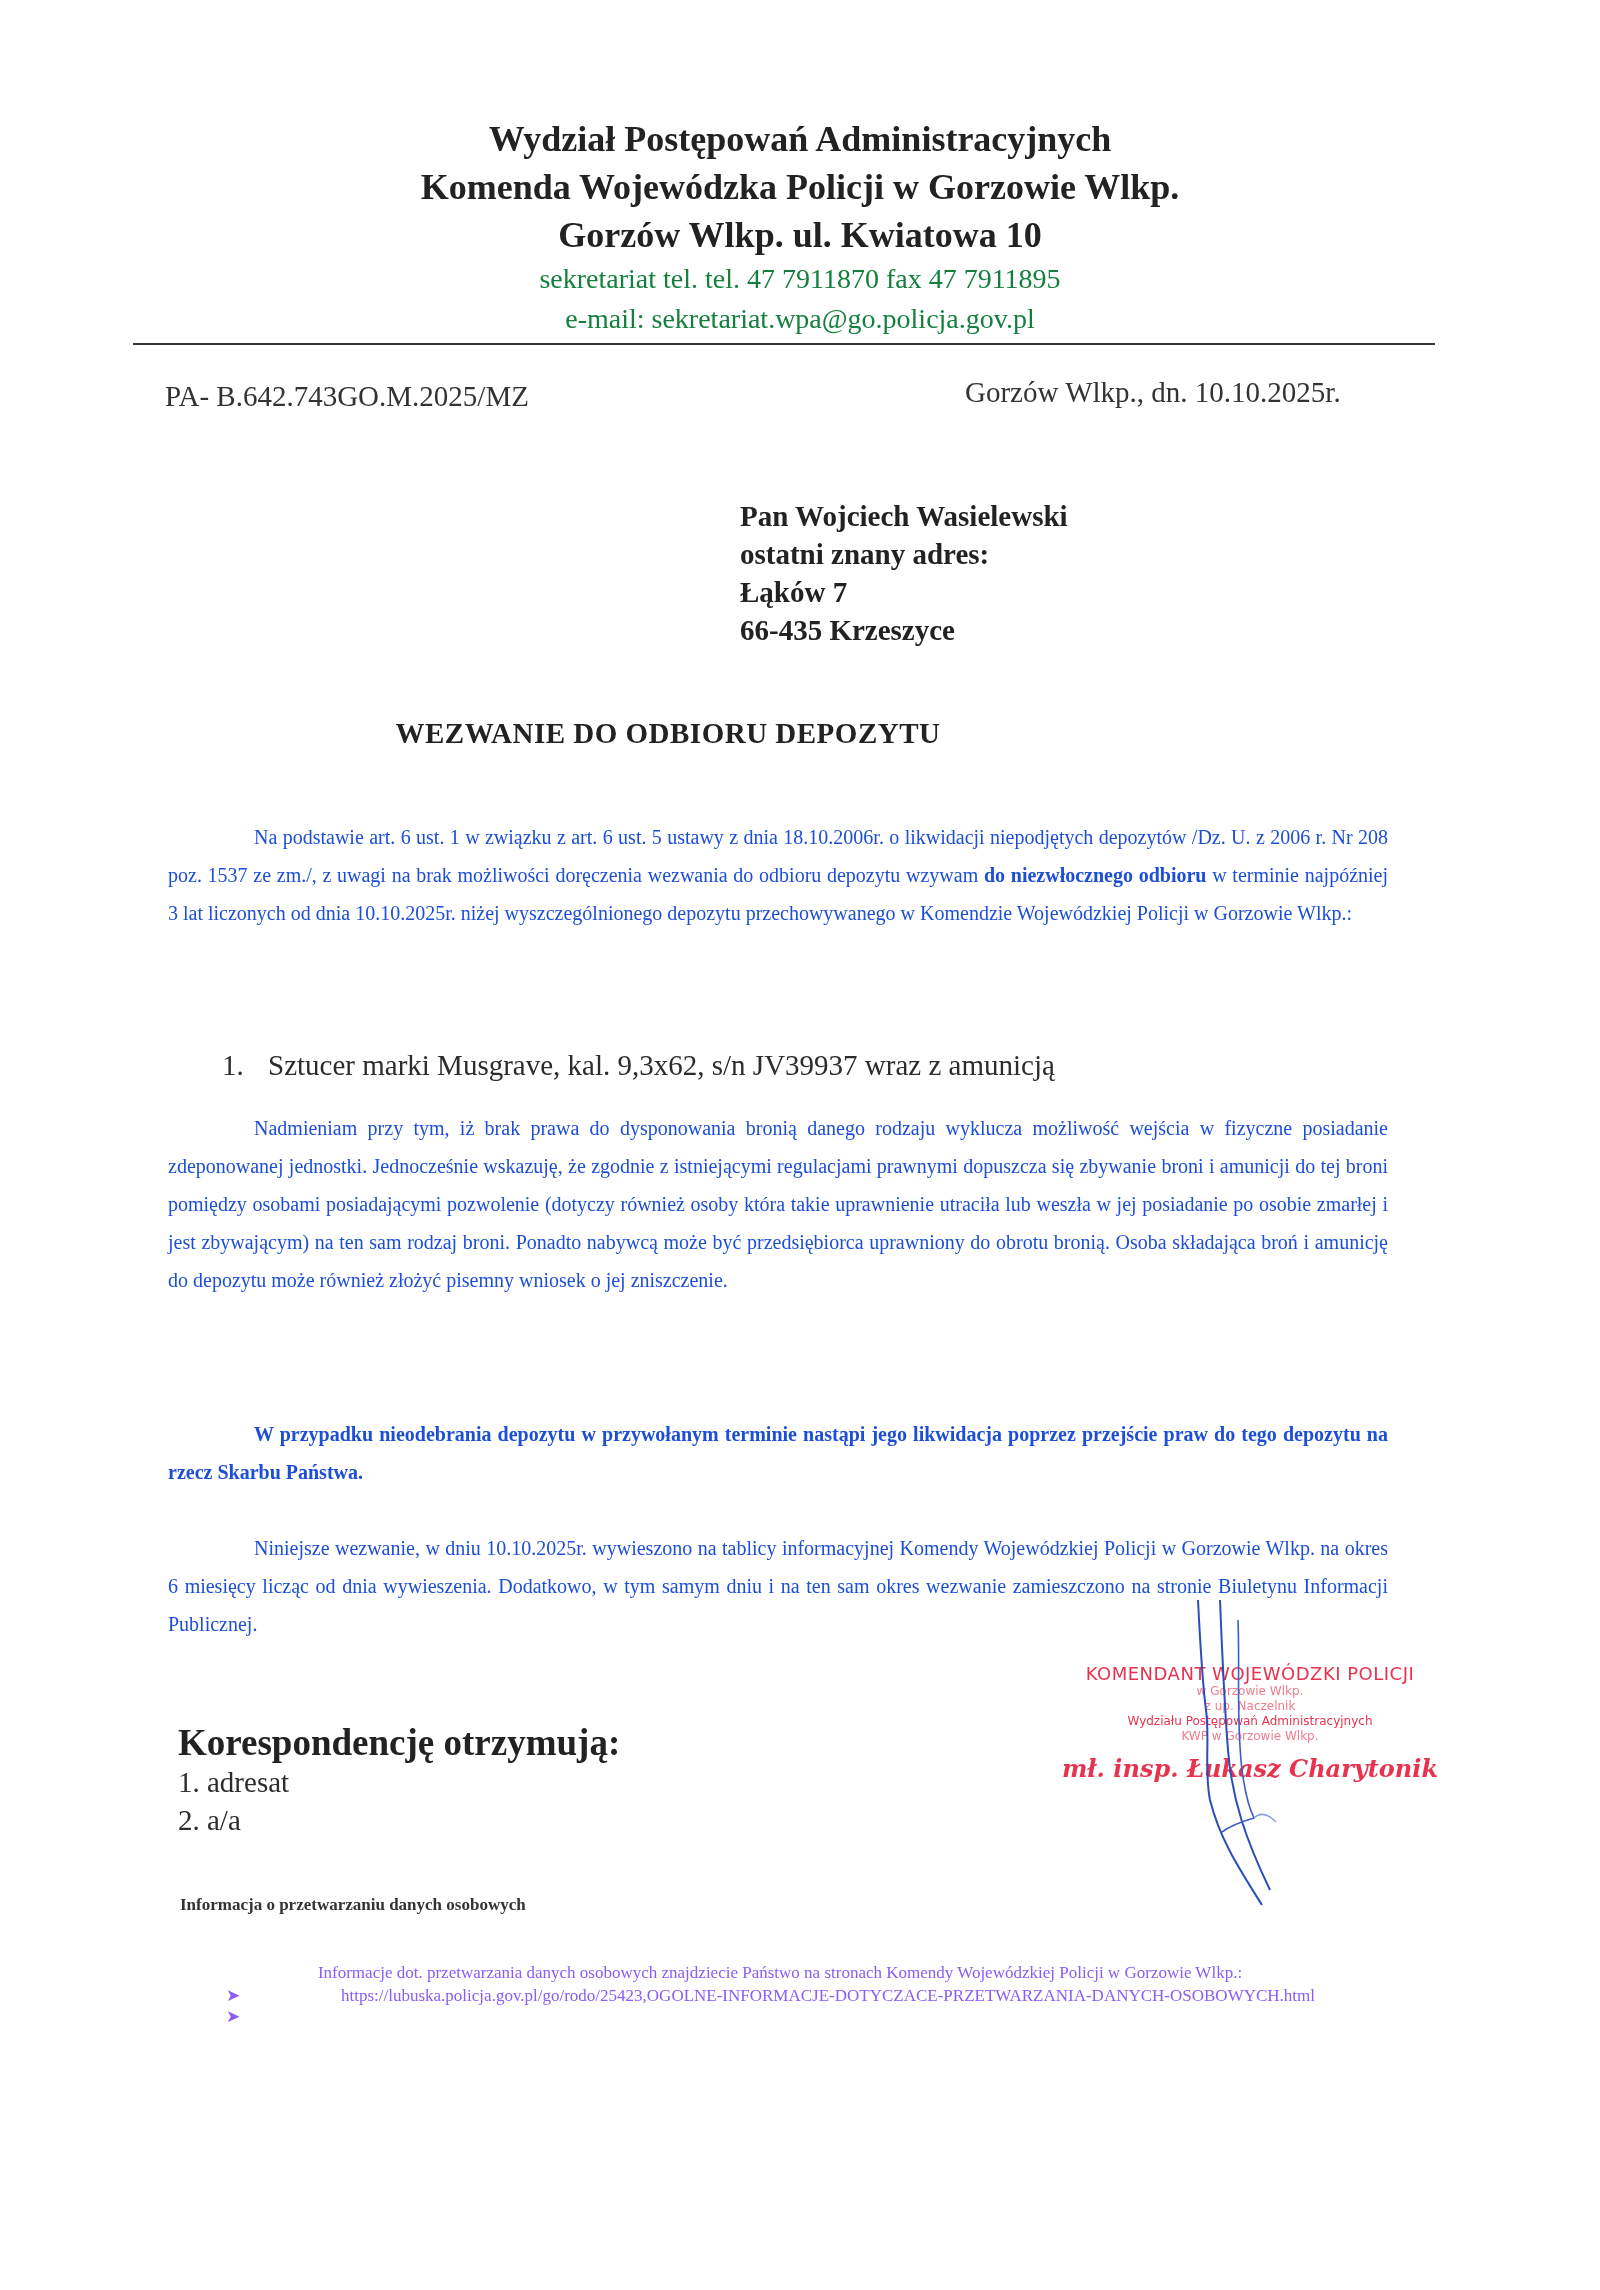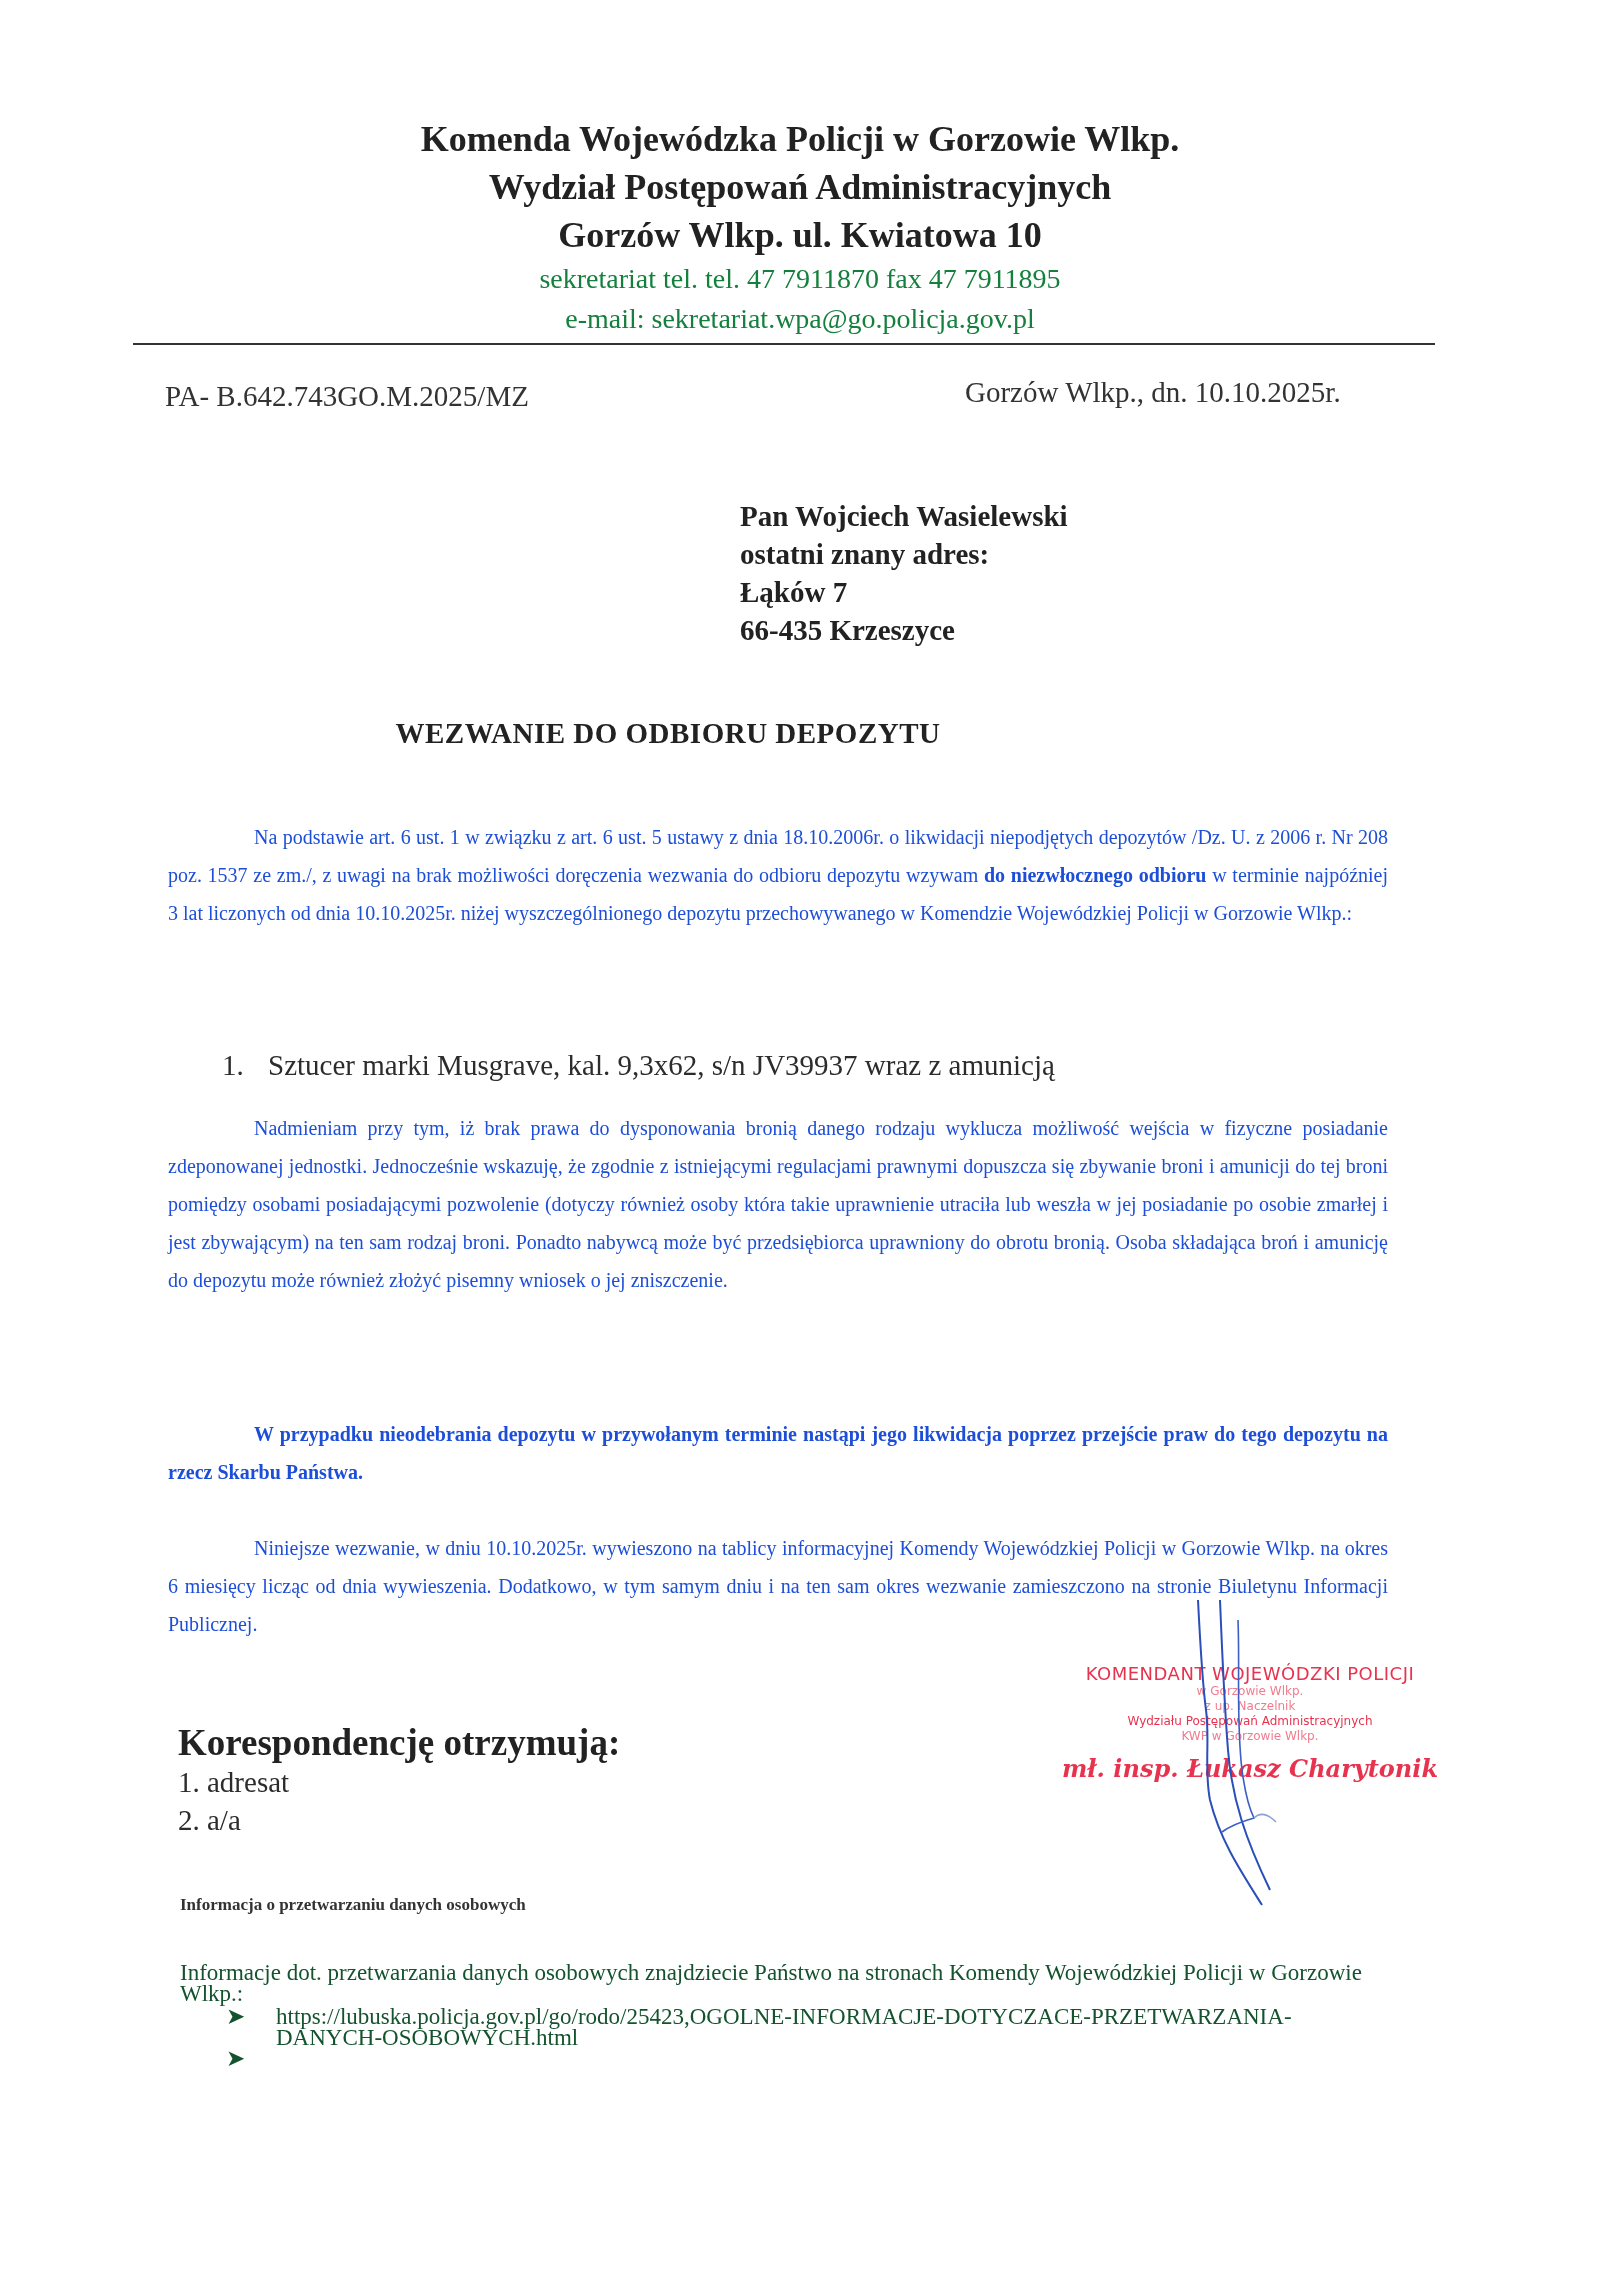--- a/index.html
+++ b/index.html
@@ -24,31 +24,31 @@
   .p4 { top: 1529px; }
   .cc-head { left: 178px; top: 1721px; font-weight: bold; font-size: 37px; color: #222; }
   .cc-list { left: 178px; top: 1763px; font-size: 29px; line-height: 38px; color: #2c2c2c; }
   .stamp { left: 1050px; top: 1663px; width: 400px; text-align: center; color: #e8334f; font-family: "DejaVu Sans", sans-serif; }
   .stamp .s1 { font-weight: normal; font-size: 18px; letter-spacing: 0.5px; }
   .stamp .s2 { font-size: 12px; line-height: 15px; color: #f07c8e; }
   .stamp .s3 { font-size: 12px; line-height: 15px; }
   .stamp .s4 { font-style: italic; font-weight: bold; font-size: 24px; margin-top: 10px; font-family: "DejaVu Serif", serif; }
   .sig { left: 1180px; top: 1600px; width: 120px; height: 320px; pointer-events: none; }
   .rodo-head { left: 180px; top: 1895px; font-weight: bold; font-size: 17px; color: #333; text-align: right; }
-  .rodo-text { left: 180px; top: 1962px; width: 1200px; font-size: 23px; line-height: 21px; color: #14532d; }
+  .rodo-text { left: 180px; top: 1962px; width: 1200px; font-size: 17px; line-height: 21px; color: #8b5cf6; text-align: center; }
   .rodo-list { list-style: none; margin: 2px 0 0 0; padding: 0; }
   .rodo-list li { position: relative; padding-left: 96px; }
   .rodo-list li .bullet { position: absolute; left: 46px; top: 0; }
 </style>
 </head>
 <body>
 
 <div class="abs header">
+  <div class="org">Wydział Postępowań Administracyjnych</div>
   <div class="org">Komenda Wojewódzka Policji w Gorzowie Wlkp.</div>
-  <div class="org">Wydział Postępowań Administracyjnych</div>
   <div class="org">Gorzów Wlkp. ul. Kwiatowa 10</div>
   <div class="contact">sekretariat tel. tel. 47 7911870 fax 47 7911895</div>
   <div class="contact">e-mail: sekretariat.wpa@go.policja.gov.pl</div>
 </div>
 <div class="abs rule"></div>
 
 <div class="abs ref">PA- B.642.743GO.M.2025/MZ</div>
 <div class="abs dateline">Gorzów Wlkp., dn. 10.10.2025r.</div>
 
 <div class="abs recipient">

